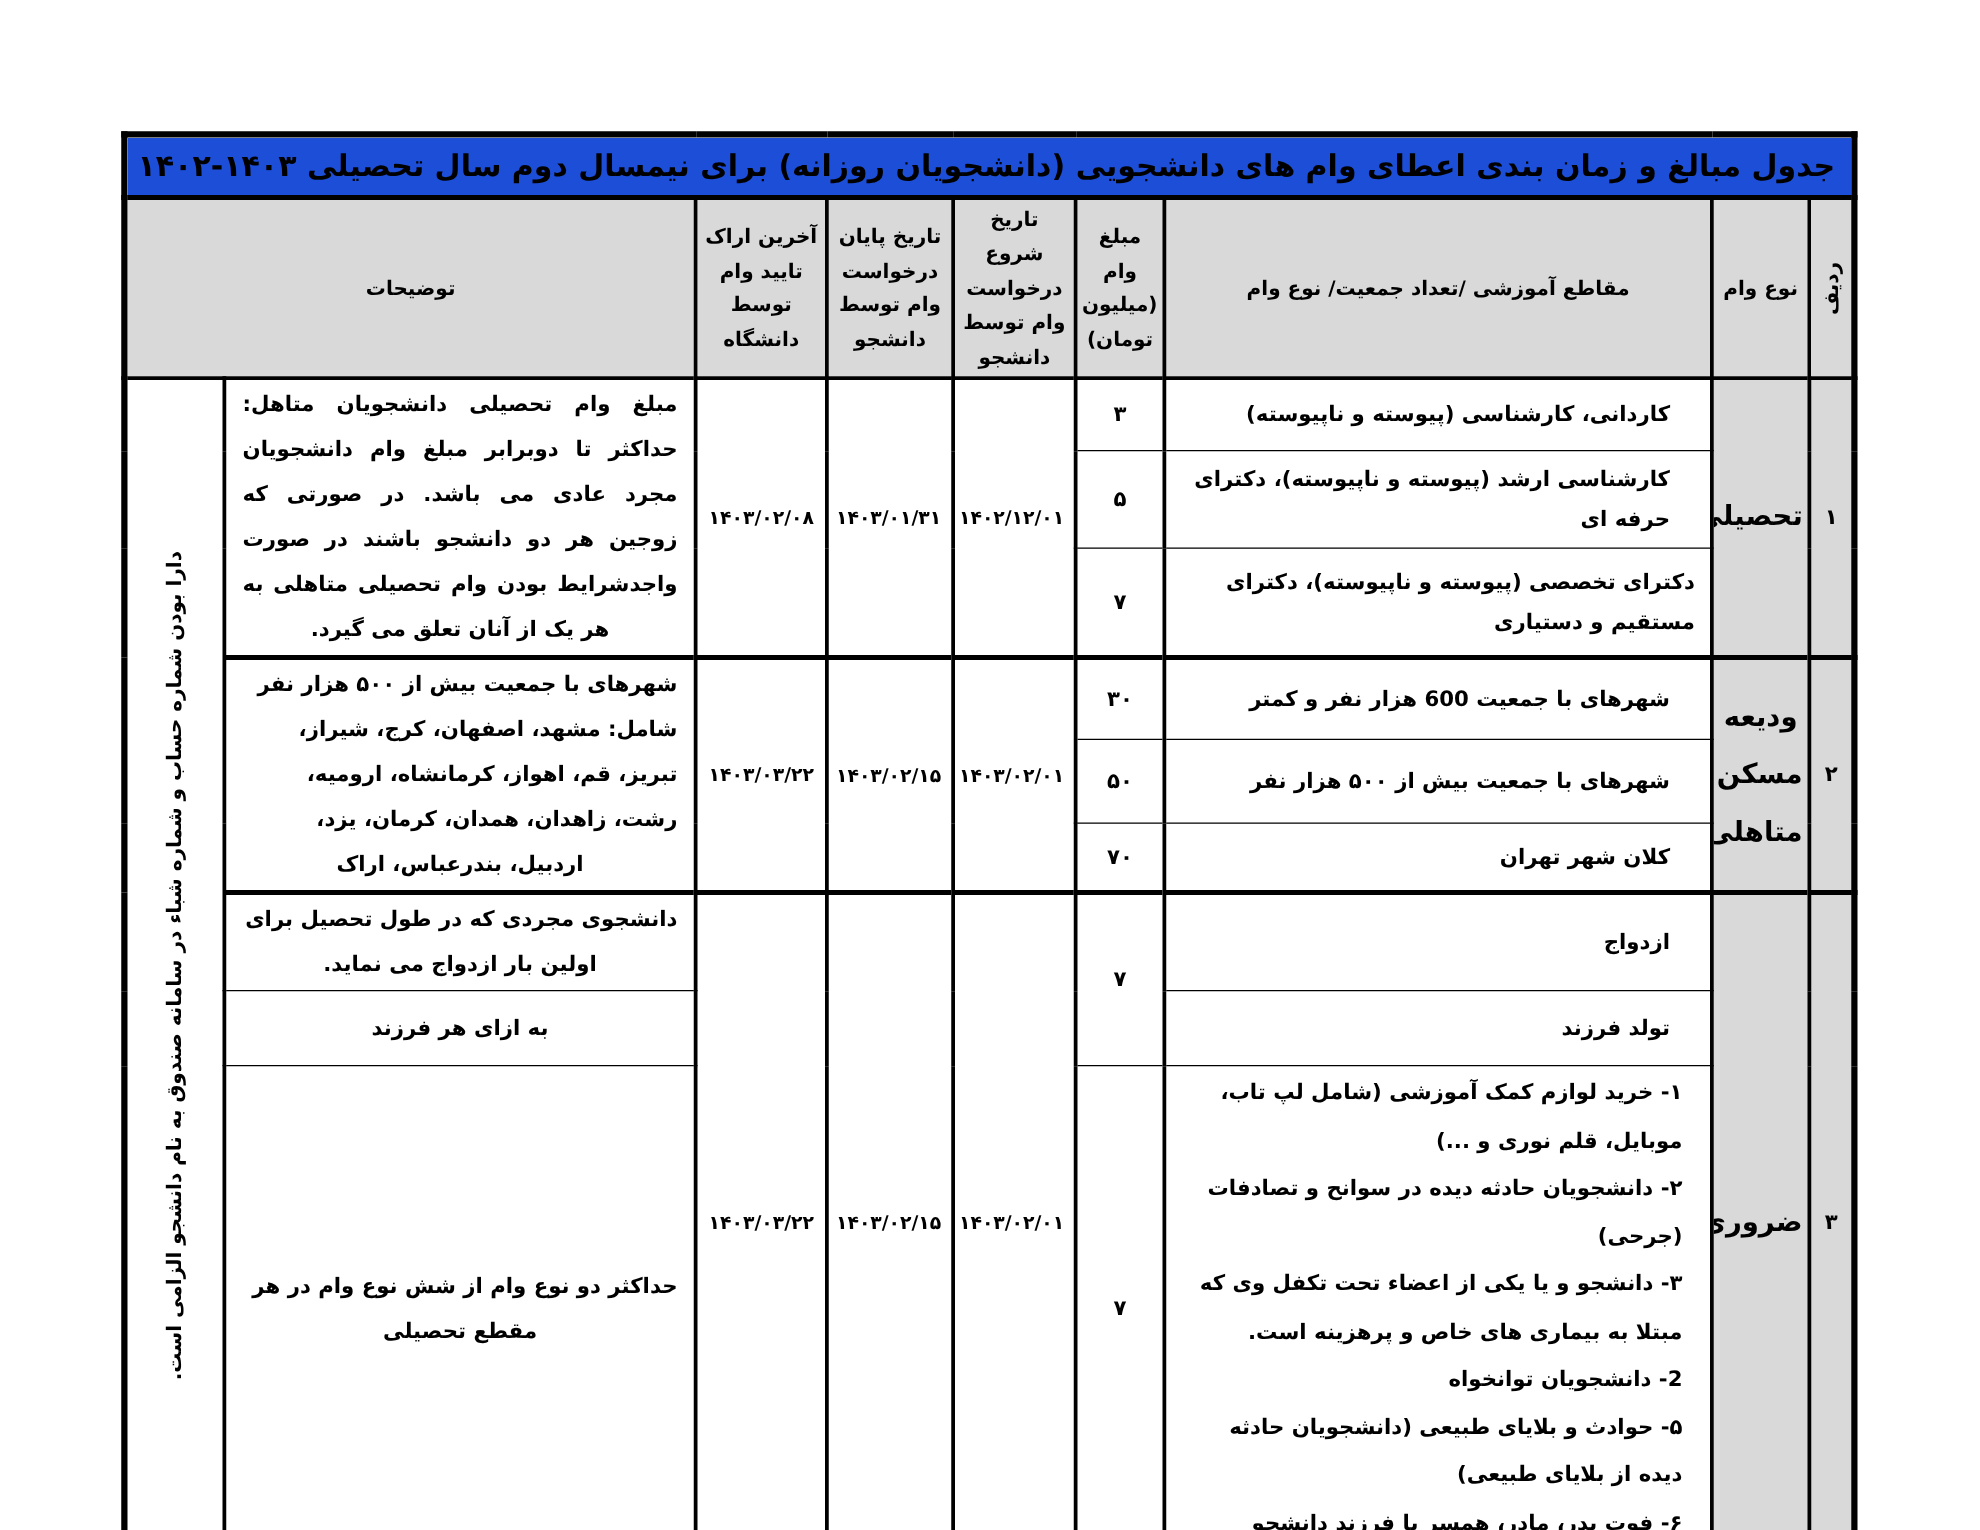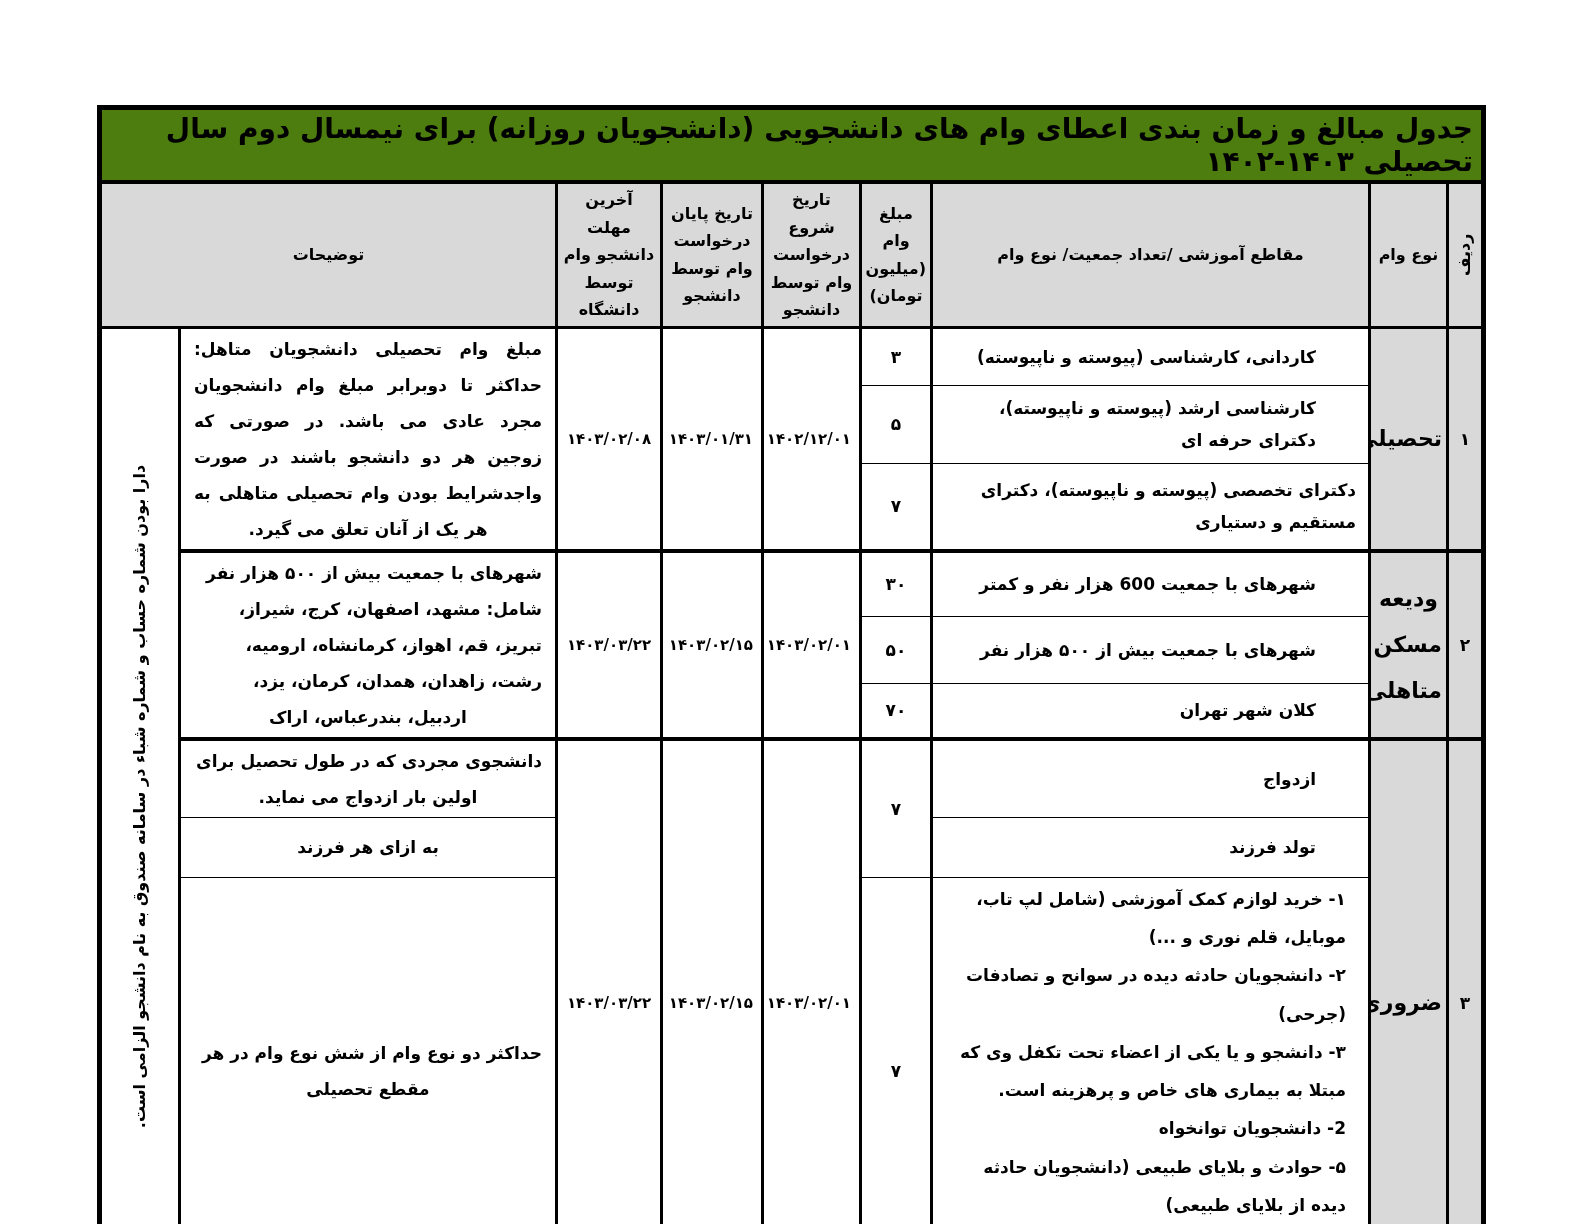--- a/index.html
+++ b/index.html
@@ -21,24 +21,24 @@
     border-right-width: 3px;
     font-weight: bold;
     vertical-align: middle;
     padding: 2px 8px;
     overflow: hidden;
   }
 
   .title-cell {
     height: 50px;
     border-bottom: 4px solid #000;
-    text-align: right;
-    font-size: 28px;
+    text-align: left;
+    font-size: 24px;
     font-weight: 900;
-    background: #4d7c0f;
+    background: #1d4ed8;
     letter-spacing: 0;
   }
 
   tr.header-row { height: 113px; }
   tr.header-row th {
     background: #d9d9d9;
     font-size: 16px;
     line-height: 1.72;
     border-bottom: 3px solid #000;
     text-align: center;
@@ -49,21 +49,21 @@
 
   tr.thick-top > td { border-top: 4px solid #000; }
 
   
   td.vert, th.vert { position: relative; padding: 0; }
   .vflex { position: absolute; inset: 0; display: flex; align-items: center; justify-content: center; }
   .vrot { display: block; transform: rotate(-90deg); white-space: nowrap; }
 
   .no-cell   { text-align: center; font-size: 17px; }
   .type-cell { text-align: center; font-size: 22px; line-height: 2.1; padding: 2px 4px; }
-  .lvl       { text-align: right; font-size: 17px; padding-right: 52px; line-height: 1.9; }
+  .lvl       { text-align: right; font-size: 17px; padding-right: 32px; line-height: 1.9; }
   .lvl-sm    { padding-right: 12px; }
   .amount    { text-align: center; font-size: 17px; }
   .date      { text-align: center; font-size: 15px; white-space: nowrap; }
   .note-cell { text-align: justify; text-align-last: center; font-size: 17px; line-height: 2.12; padding: 2px 13px; }
   .note-center { text-align: right; text-align-last: center; }
   .list-cell { text-align: right; font-size: 17px; line-height: 2.25; padding-right: 22px; padding-left: 10px; }
   .side-note-cell .vrot { font-size: 16px; }
   .rowno-head .vrot { font-size: 16px; }
 
   tr.r-sub1 { height: 52px; }
@@ -102,21 +102,21 @@
       <th class="vert rowno-head">
         <span class="vflex">
               <span class="vrot">ردیف</span>
             </span>
       </th>
       <th>نوع وام</th>
       <th>مقاطع آموزشی /تعداد جمعیت/ نوع وام</th>
       <th>مبلغ وام (میلیون تومان)</th>
       <th>تاریخ شروع درخواست وام توسط دانشجو</th>
       <th>تاریخ پایان درخواست وام توسط دانشجو</th>
-      <th>آخرین مهلت دانشجو وام توسط دانشگاه</th>
+      <th>آخرین اراک تایید وام توسط دانشگاه</th>
       <th colspan="2">توضیحات</th>
     </tr>
 
     <tr class="r-sub1">
       <td class="no-cell gray" rowspan="3">۱</td>
       <td class="type-cell gray" rowspan="3">تحصیلی</td>
       <td class="lvl">کاردانی، کارشناسی (پیوسته و ناپیوسته)</td>
       <td class="amount">۳</td>
       <td class="date" rowspan="3">۱۴۰۲/۱۲/۰۱</td>
       <td class="date" rowspan="3">۱۴۰۳/۰۱/۳۱</td>

